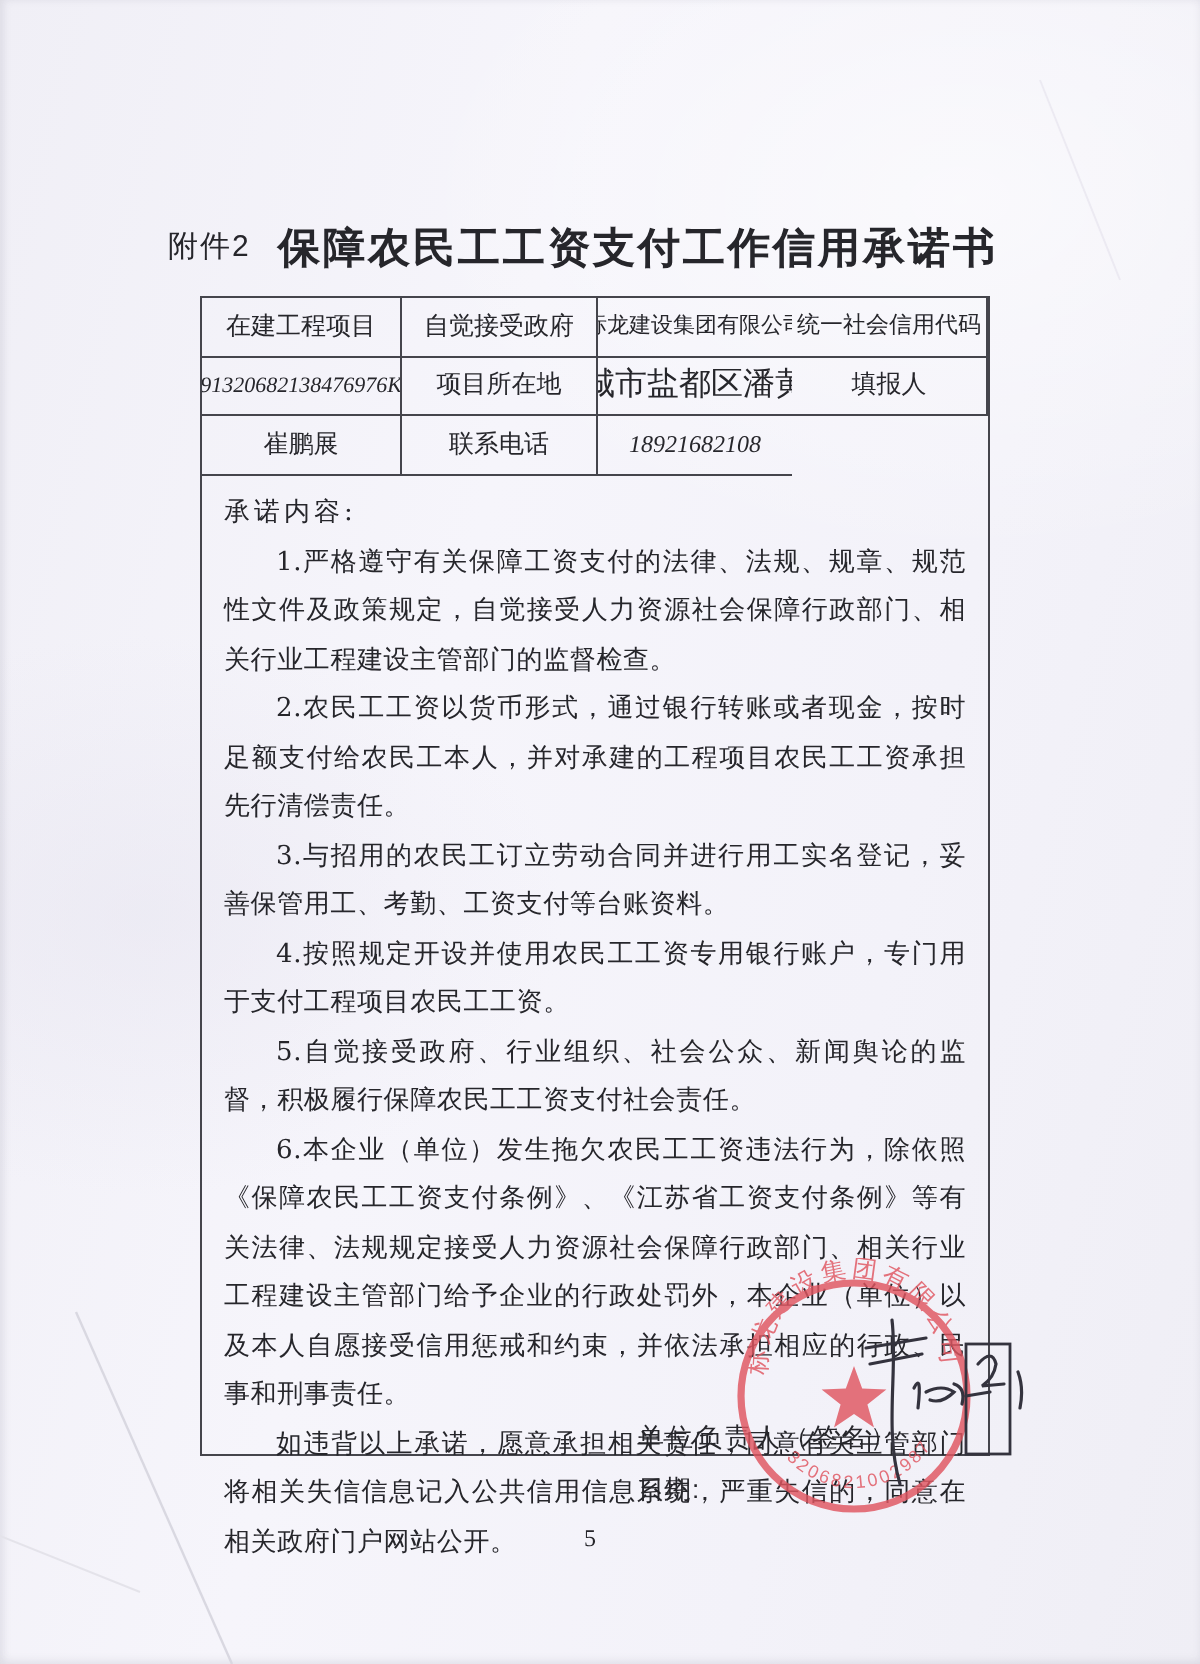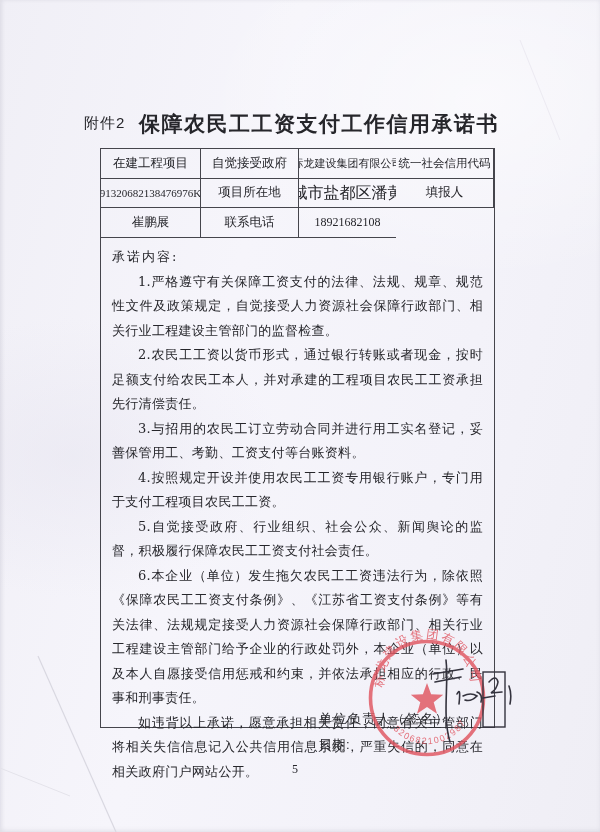--- a/index.html
+++ b/index.html
@@ -35,21 +35,21 @@
     grid-template-rows:30px 29px 30px;
   }
   .tbl .cell{
     border-right:1px solid #45454c;
     border-bottom:1px solid #45454c;
     display:flex;align-items:center;justify-content:center;
     font-size:12.5px;text-align:left;line-height:1.1;
     overflow:hidden;white-space:nowrap;
   }
   .tbl .cell.last{border-right:none;}
-  .tbl .serif{font-family:"Liberation Serif",serif;font-size:12px;}
+  .tbl .serif{font-family:"Liberation Serif",serif;font-size:12px;font-style:italic;}
   .tbl .small{font-size:11px;}
   .content{
     padding:7px 11px 0 11px;
     font-family:"DejaVu Serif",serif;
     font-size:13px;line-height:24.5px;letter-spacing:.3px;
     text-align:justify;
   }
   .content .head{letter-spacing:2px;}
   .content p{margin:0;text-indent:2em;}
   .signblock{position:absolute;left:218px;top:534px;font-size:13px;letter-spacing:1.5px;margin-top:27px;}

